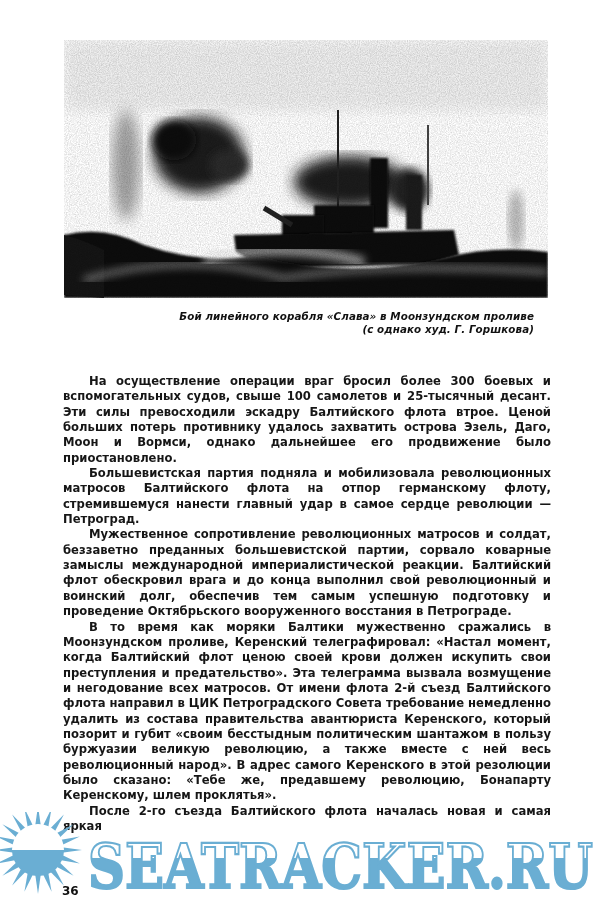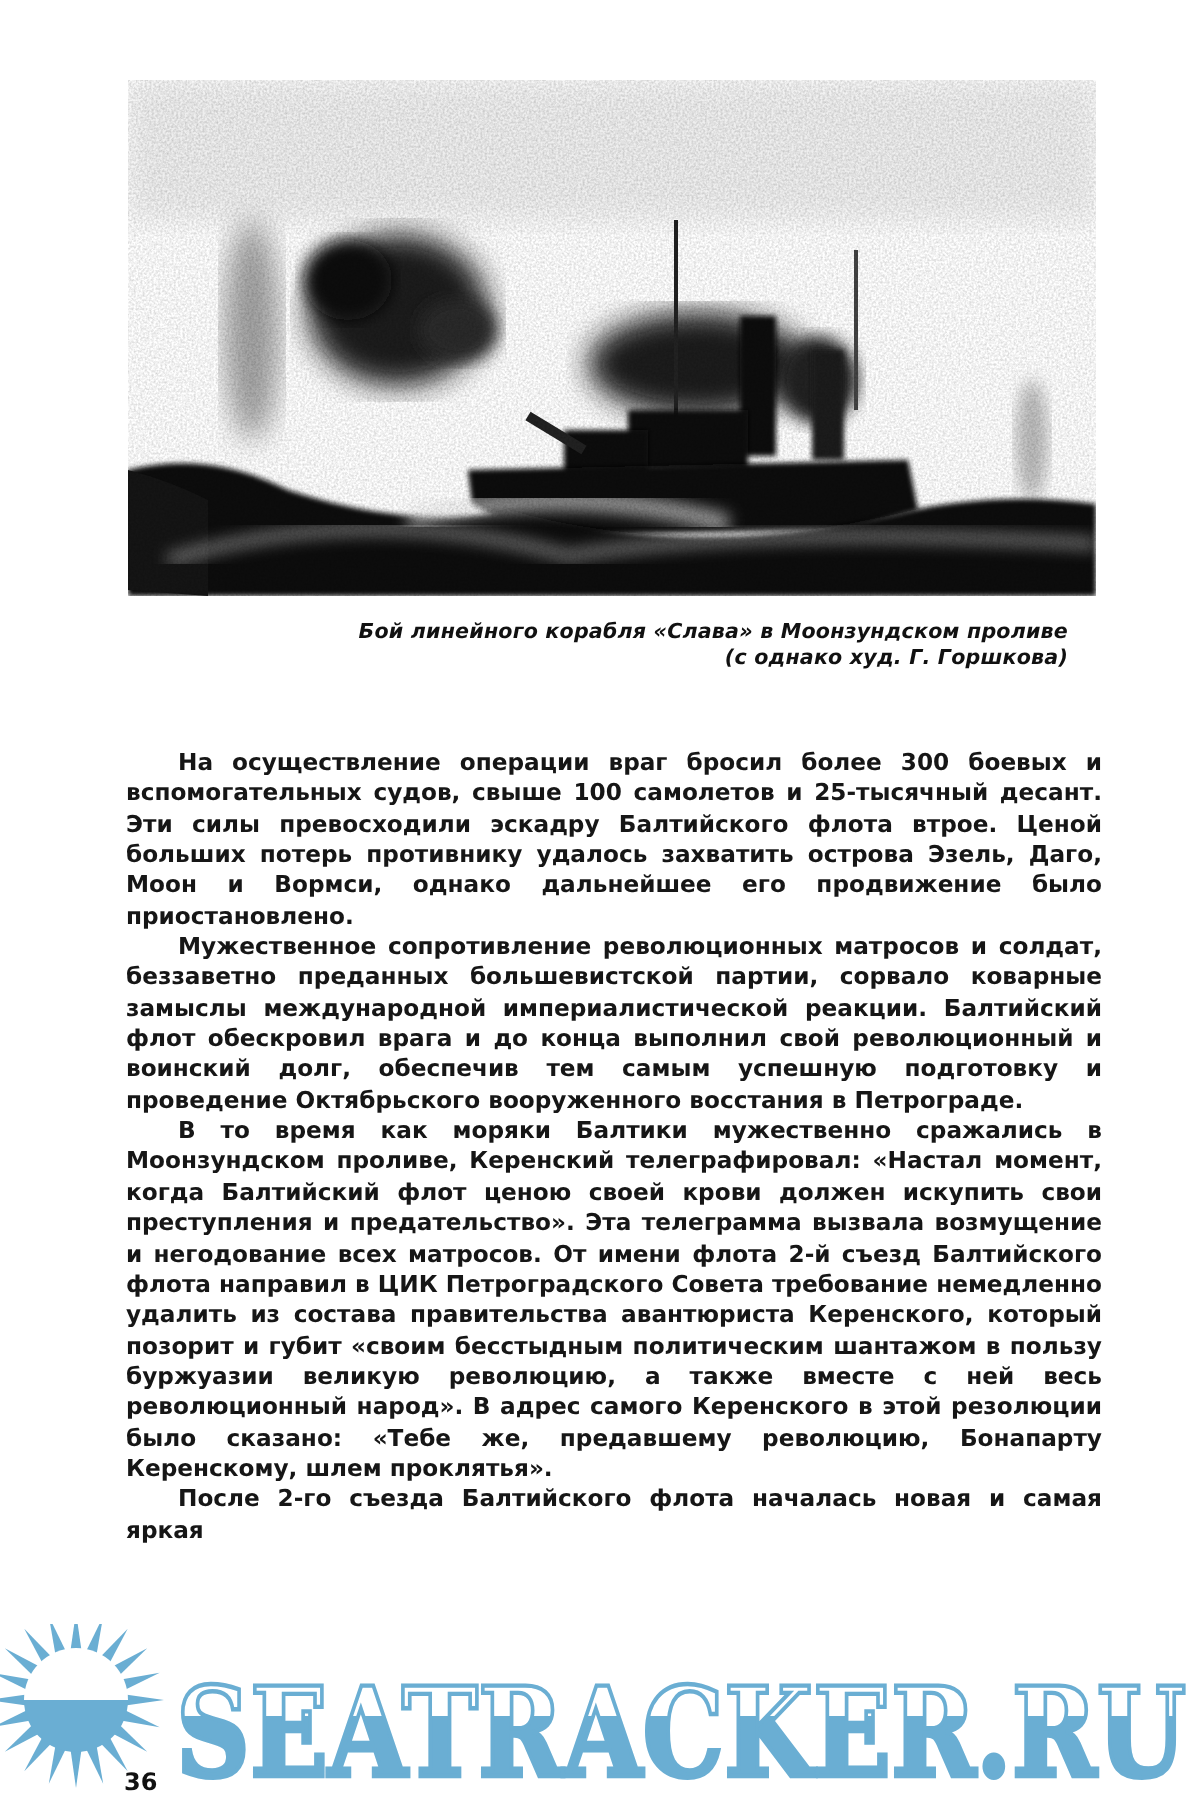--- a/index.html
+++ b/index.html
@@ -68,20 +68,21 @@
   </svg>
 </div>
 
 <div class="caption">
   <div>Бой линейного корабля «Слава» в Моонзундском проливе</div>
   <div>(с однако худ. Г. Горшкова)</div>
 </div>
 
 <div class="body-text">
   <p>На осуществление операции враг бросил более 300 боевых и вспомогательных судов, свыше 100 самолетов и 25-тысячный десант. Эти силы превосходили эскадру Балтийского флота втрое. Ценой больших потерь противнику удалось захватить острова Эзель, Даго, Моон и Вормси, однако дальнейшее его продвижение было приостановлено.</p>
+  <p>Большевистская партия подняла и мобилизовала революционных матросов Балтийского флота на отпор германскому флоту, стремившемуся нанести главный удар в самое сердце революции — Петроград.</p>
   <p>Мужественное сопротивление революционных матросов и солдат, беззаветно преданных большевистской партии, сорвало коварные замыслы международной империалистической реакции. Балтийский флот обескровил врага и до конца выполнил свой революционный и воинский долг, обеспечив тем самым успешную подготовку и проведение Октябрьского вооруженного восстания в Петрограде.</p>
   <p>В то время как моряки Балтики мужественно сражались в Моонзундском проливе, Керенский телеграфировал: «Настал момент, когда Балтийский флот ценою своей крови должен искупить свои преступления и предательство». Эта телеграмма вызвала возмущение и негодование всех матросов. От имени флота 2-й съезд Балтийского флота направил в ЦИК Петроградского Совета требование немедленно удалить из состава правительства авантюриста Керенского, который позорит и губит «своим бесстыдным политическим шантажом в пользу буржуазии великую революцию, а также вместе с ней весь революционный народ». В адрес самого Керенского в этой резолюции было сказано: «Тебе же, предавшему революцию, Бонапарту Керенскому, шлем проклятья».</p>
   <p>После 2-го съезда Балтийского флота началась новая и самая яркая</p>
 </div>
 
 <div class="page-number">36</div>
 
 <svg class="watermark" viewBox="0 0 601 89">
   <defs>
     <clipPath id="sunTop">

